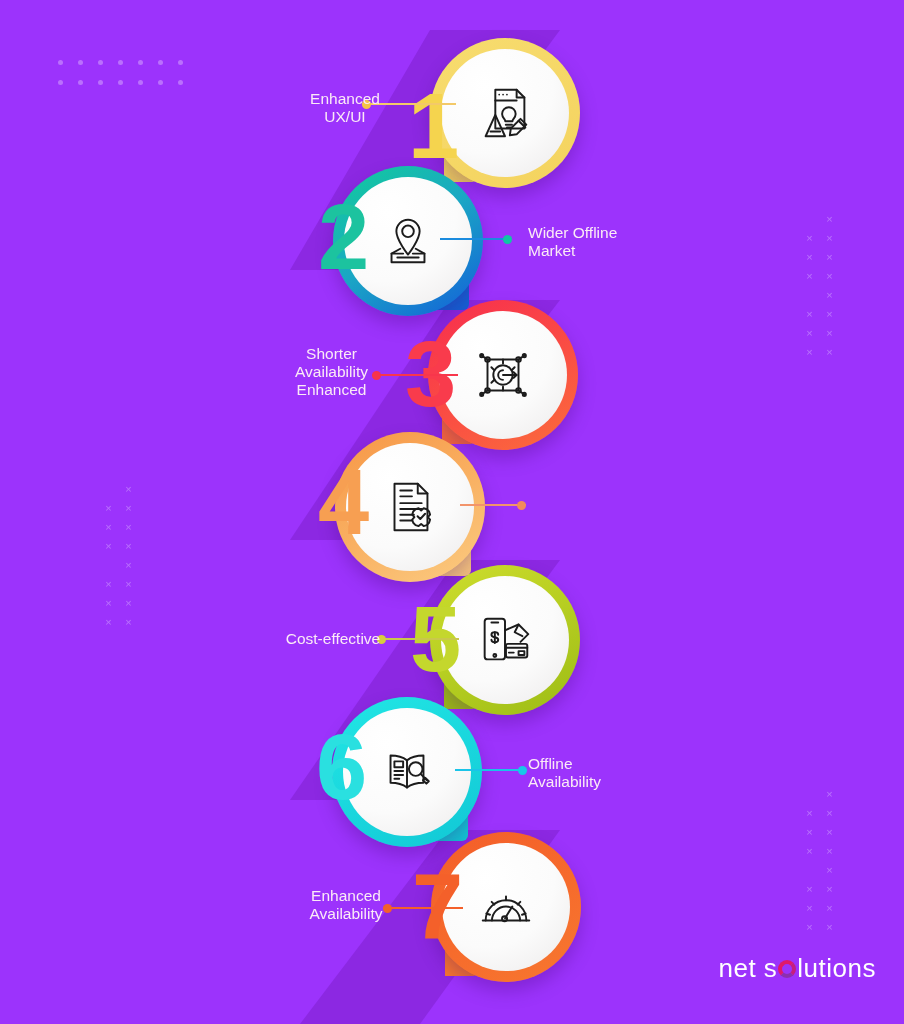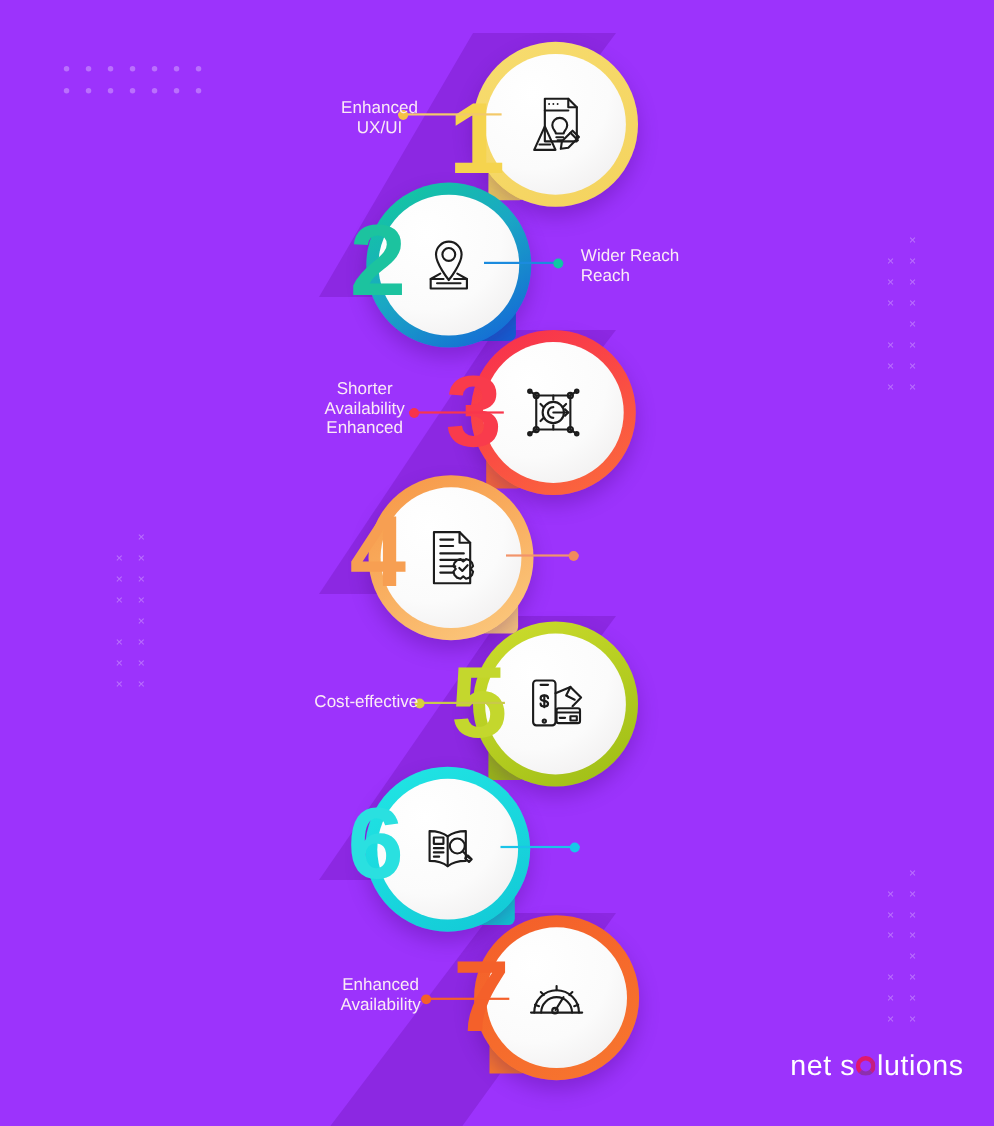--- a/index.html
+++ b/index.html
@@ -163,22 +163,22 @@
       </div>
     </div>
   </div>
 
   <div class="row" style="left:0;top:166px;width:904px;">
     <div class="numeral" style="left:318px;top:25px;color:#1CC39F;">2</div>
     <div class="conn" style="left:440px;top:72px;width:72px;background:#1B8BDE;">
       <span class="bead" style="right:0;background:#10C6A4;"></span>
     </div>
     <div class="label right" style="left:528px;top:58px;width:160px;">
-      <div>Wider Reach</div>
-      <div>Reach</div>
+      <div>Wider Offline</div>
+      <div>Market</div>
     </div>
     <div class="node" style="left:333px;top:0;">
       <div class="tail" style="right:14px;bottom:6px;background:#1464D8;"></div>
       <div class="ringwrap" style="background:linear-gradient(145deg,#13C8A0 8%,#1AA7C4 48%,#1464D8 95%);">
         <div class="inner">
           <svg viewBox="0 0 64 64" fill="none" stroke="#1c1c1c" stroke-width="2" stroke-linecap="round" stroke-linejoin="round">
             <path d="M32 10c-6.6 0-12 5.4-12 12 0 9 12 24 12 24s12-15 12-24c0-6.6-5.4-12-12-12z"></path>
             <circle cx="32" cy="22" r="6"></circle>
             <path d="M24 40l-9 5v9h34v-9l-9-5"></path>
             <path d="M15 45h12"></path>
@@ -287,20 +287,24 @@
         </div>
       </div>
     </div>
   </div>
 
   <div class="row" style="left:0;top:697px;width:904px;">
     <div class="numeral" style="left:316px;top:24px;color:#2AE0E0;">6</div>
     <div class="conn" style="left:455px;top:72px;width:72px;background:#1AC4E8;">
       <span class="bead" style="right:0;background:#17C8E8;"></span>
     </div>
+    <div class="label right" style="left:528px;top:58px;width:160px;">
+      <div>Offline</div>
+      <div>Availability</div>
+    </div>
     <div class="node" style="left:332px;top:0;">
       <div class="tail" style="right:14px;bottom:6px;background:#12C9D6;"></div>
       <div class="ringwrap" style="background:linear-gradient(150deg,#20E3E3 10%,#19D6DD 55%,#12C9D6 95%);">
         <div class="inner">
           <svg viewBox="0 0 64 64" fill="none" stroke="#1c1c1c" stroke-width="2" stroke-linecap="round" stroke-linejoin="round">
             <path d="M32 20c-5-4-11-5-17-5v28c6 0 12 1 17 5 5-4 11-5 17-5V15c-6 0-12 1-17 5z"></path>
             <path d="M32 20v28"></path>
             <rect x="19" y="21" width="9" height="6"></rect>
             <path d="M19 31h9"></path>
             <path d="M19 35h9"></path>

